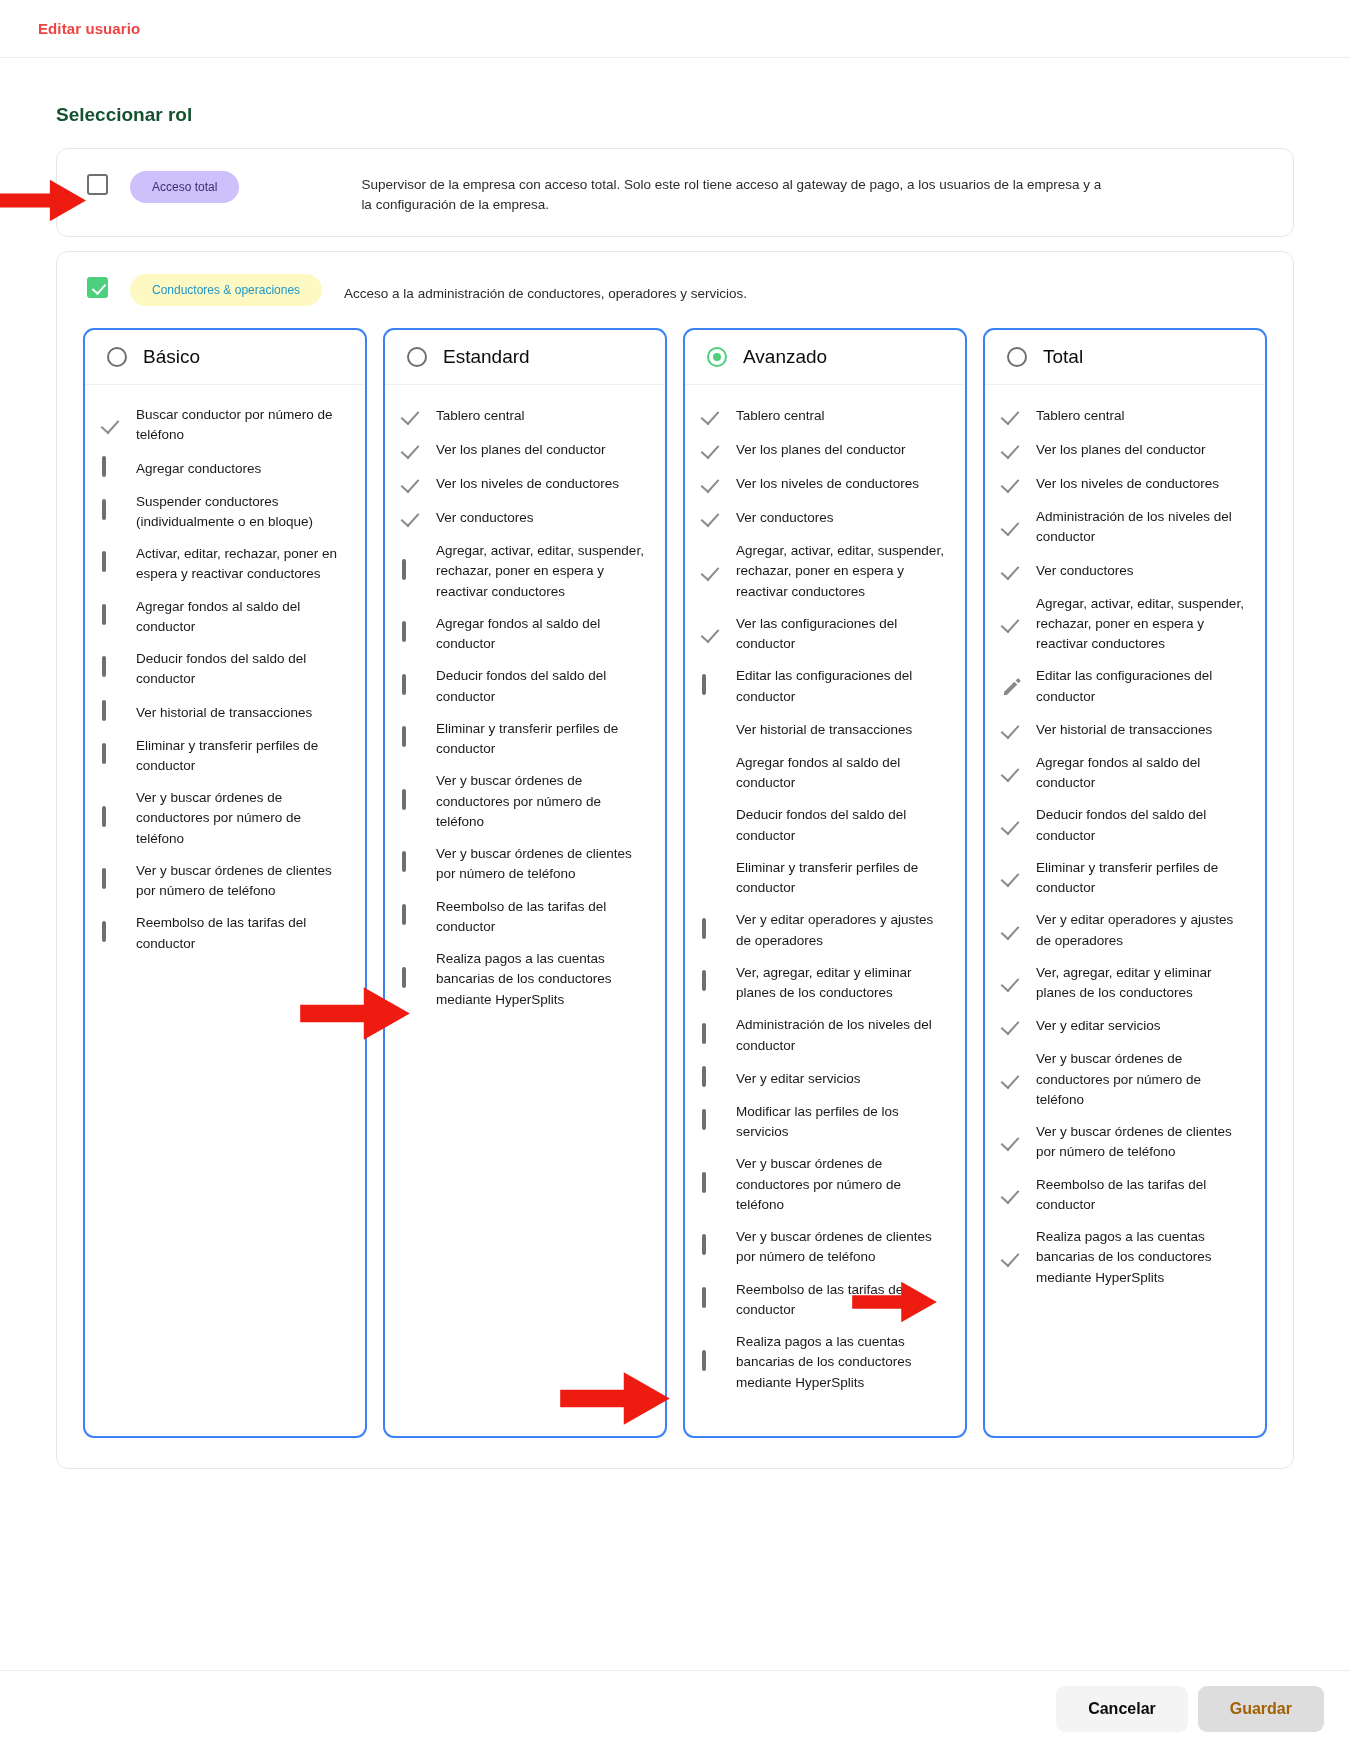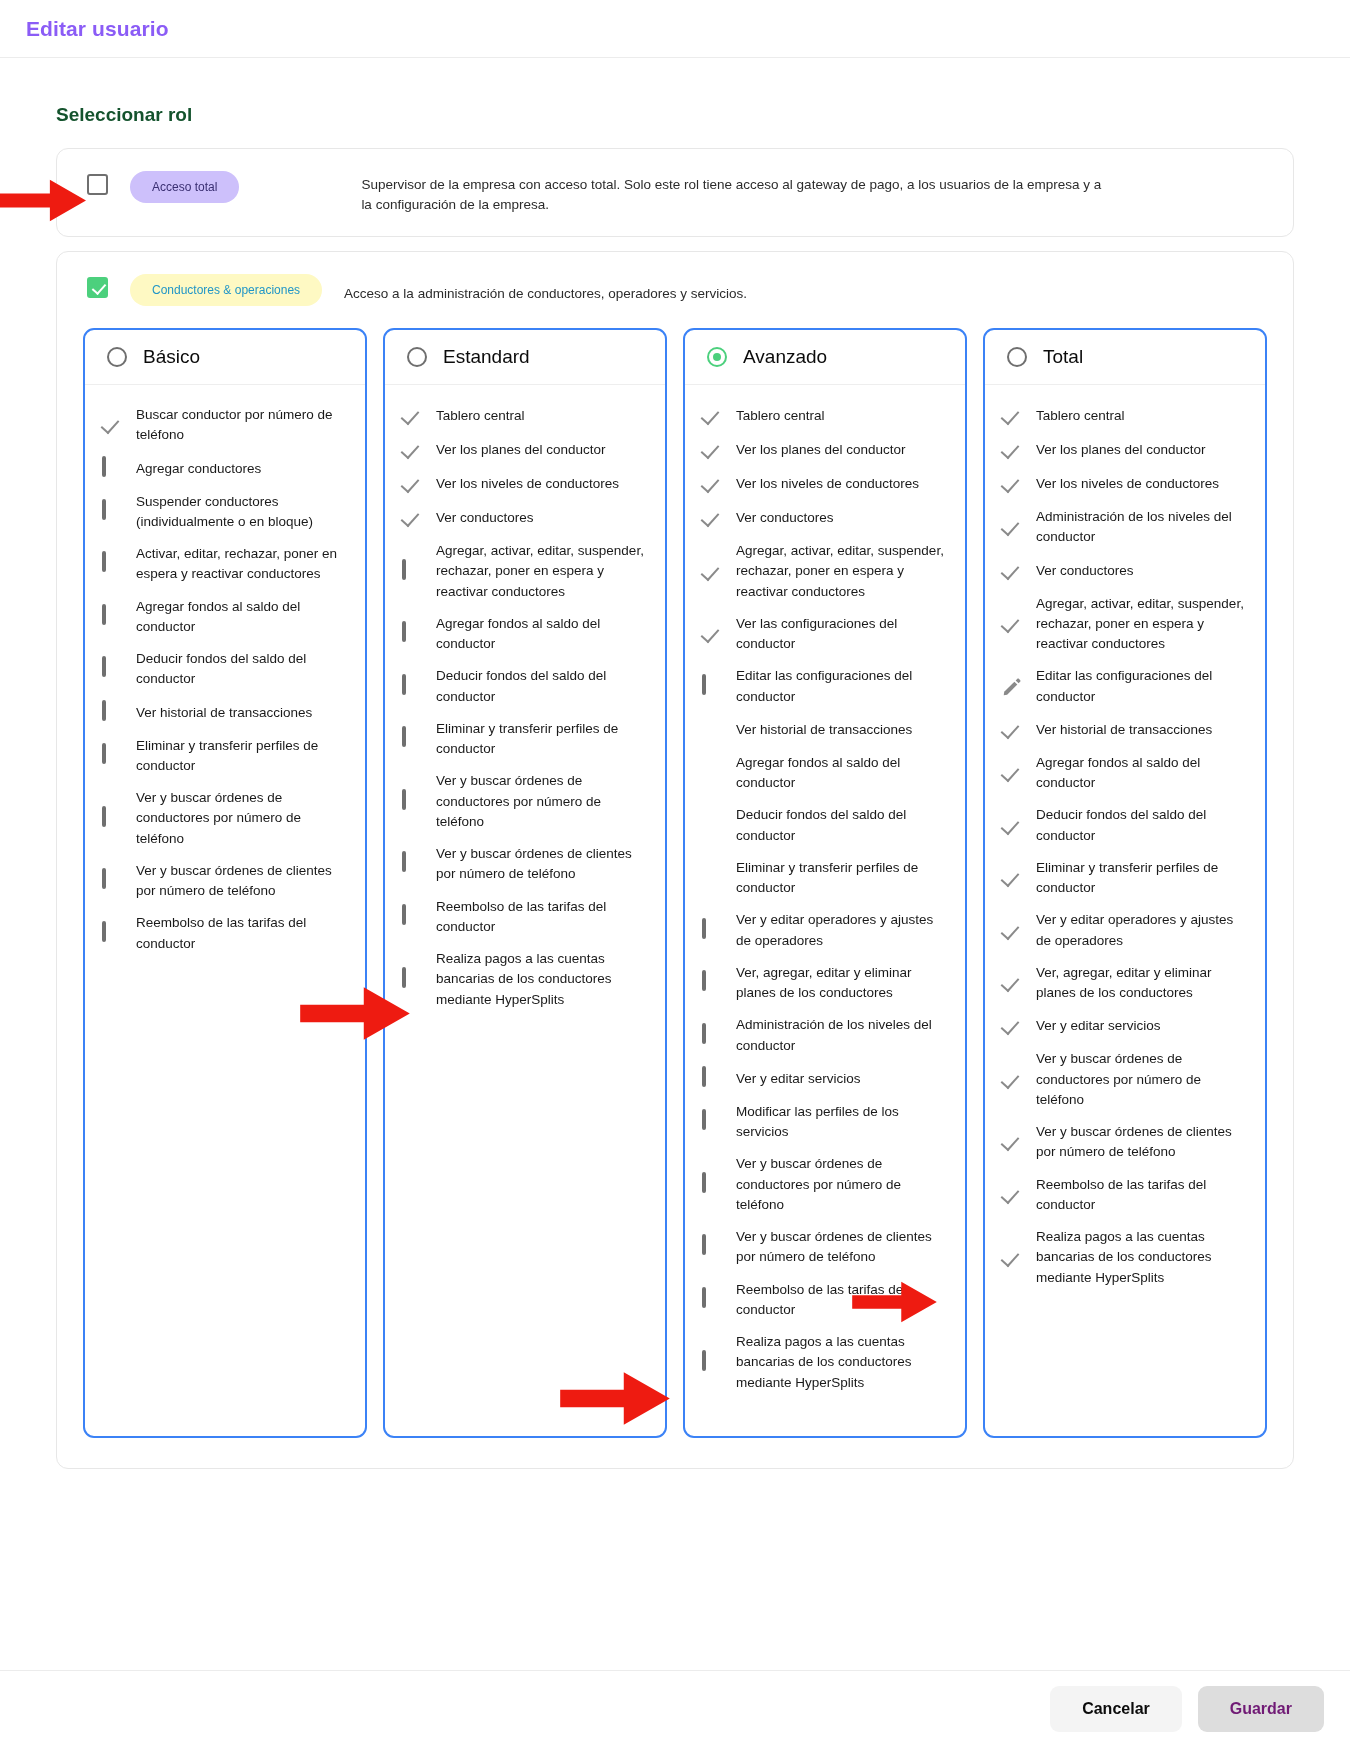--- a/index.html
+++ b/index.html
@@ -16,24 +16,25 @@
 
   
   .modal-header {
     height: 58px;
     display: flex;
     align-items: center;
     padding: 0 26px;
     border-bottom: 1px solid #ececec;
   }
   .modal-title {
-    font-size: 21px;
+    font-size: 15px;
     font-weight: bold;
     letter-spacing: .1px;
-    color: #8b5cf6;
+    color: #ef4444;
+    margin-left: 12px;
   }
 
   
   .modal-body {
     padding: 46px 56px 0 56px;
   }
   .section-title {
     font-size: 19px;
     font-weight: bold;
     color: #14532d;
@@ -199,35 +200,35 @@
 
   
   .modal-footer {
     position: absolute;
     left: 0; right: 0; bottom: 0;
     height: 76px;
     border-top: 1px solid #ececec;
     display: flex;
     align-items: center;
     justify-content: flex-end;
-    gap: 16px;
+    gap: 10px;
     padding: 0 26px;
     background: #fff;
   }
   .btn {
     border: none;
     border-radius: 9px;
     font-size: 16px;
     font-weight: bold;
     font-family: "Liberation Sans", sans-serif;
     padding: 14px 32px;
     cursor: pointer;
   }
   .btn-cancel { background: #f4f4f4; color: #0b0b0b; }
-  .btn-save   { background: #dddddd; color: #701a75; cursor: default; }
+  .btn-save   { background: #dddddd; color: #a16207; cursor: default; }
 
   
   .arrow {
     position: absolute;
     pointer-events: none;
     z-index: 40;
   }
 </style>
 </head>
 <body>

